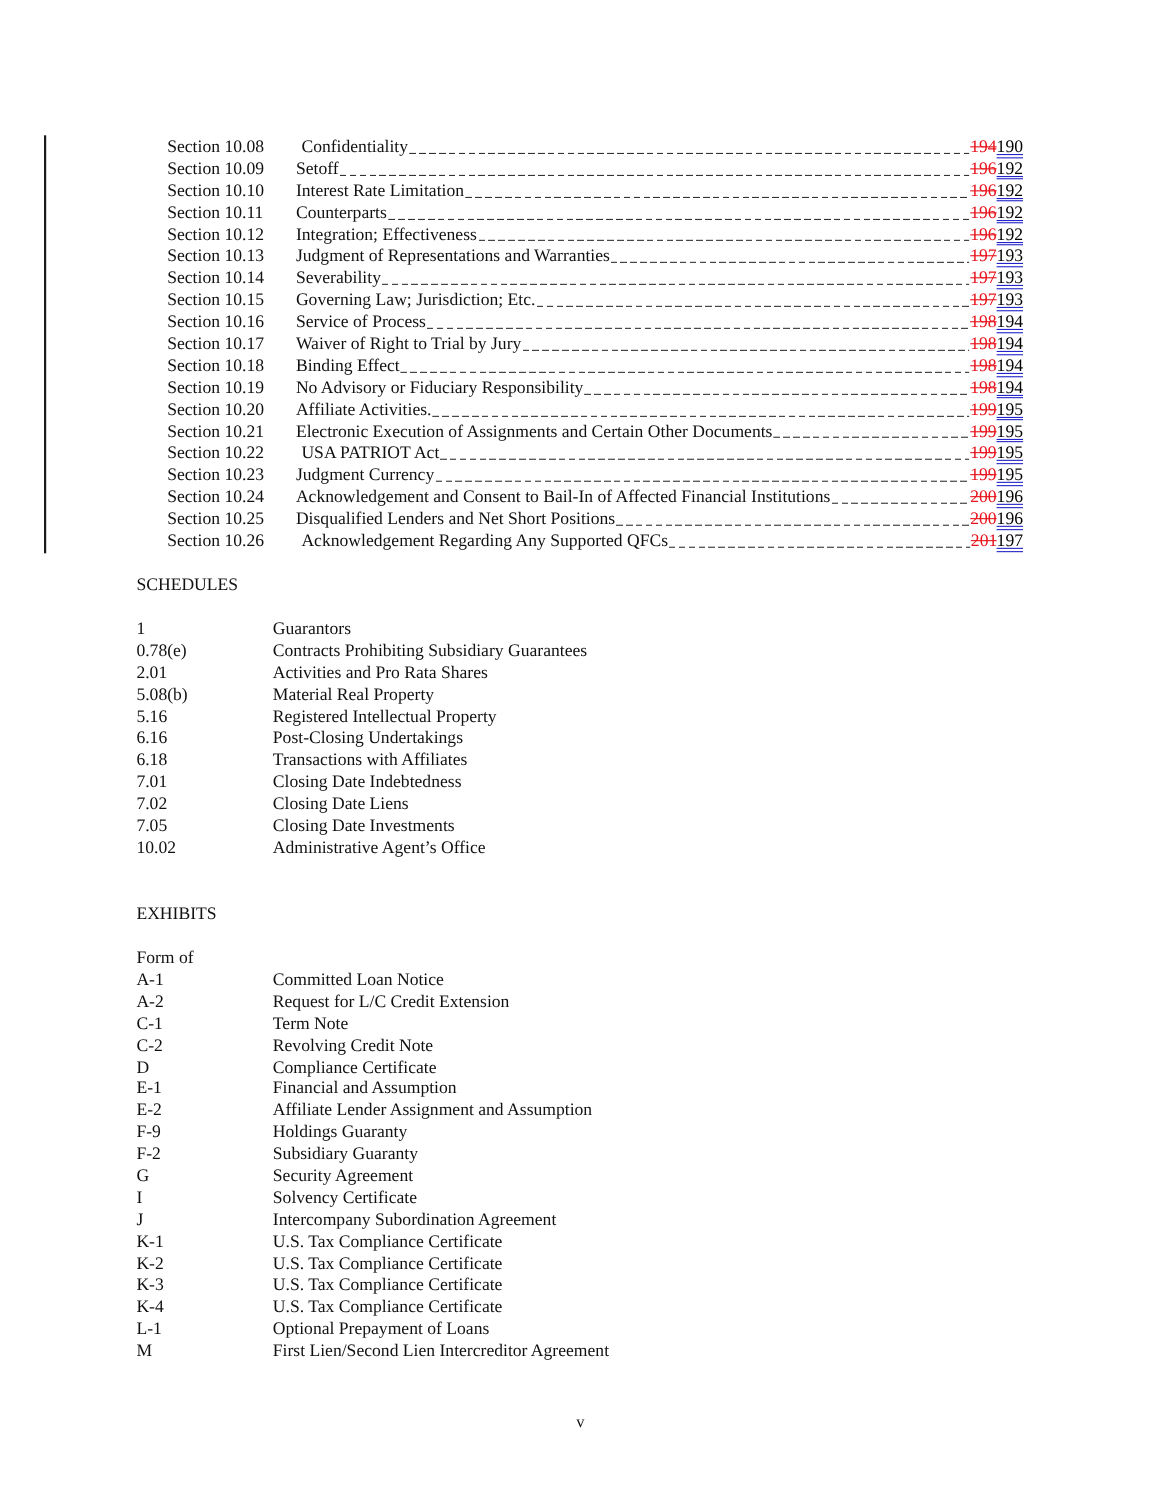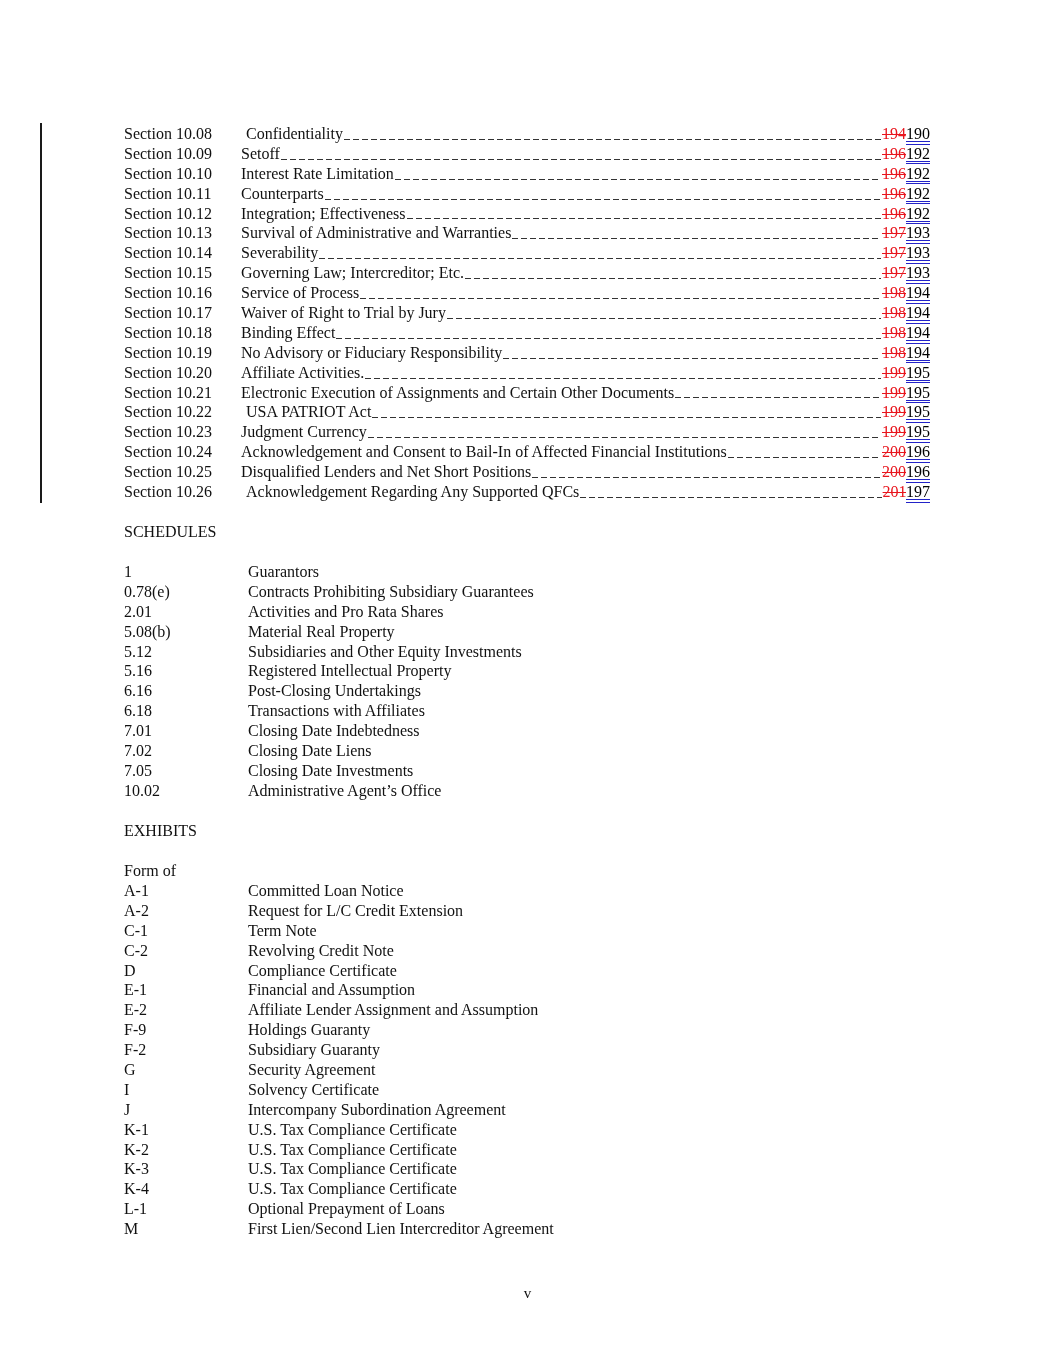--- a/index.html
+++ b/index.html
@@ -33,20 +33,21 @@
     .toc-row {
       display: flex;
       align-items: baseline;
       height: 19.9px;
       line-height: 19.9px;
       white-space: nowrap;
     }
     .toc-num {
       width: 117px;
       flex: 0 0 117px;
+      margin-left: 28px;
     }
     .toc-title {
       flex: 0 0 auto;
     }
     .toc-title.indent {
       padding-left: 5px;
     }
     .toc-leader {
       flex: 1 1 auto;
       overflow: hidden;
@@ -137,33 +138,33 @@
       <span class="toc-pages"><span class="page-old">196</span><span class="page-new">192</span></span>
     </div>
     <div class="toc-row">
       <span class="toc-num">Section 10.12</span>
       <span class="toc-title">Integration; Effectiveness</span>
       <span class="toc-leader"></span>
       <span class="toc-pages"><span class="page-old">196</span><span class="page-new">192</span></span>
     </div>
     <div class="toc-row">
       <span class="toc-num">Section 10.13</span>
-      <span class="toc-title">Survival of Administrative and Warranties</span>
+      <span class="toc-title">Judgment of Representations and Warranties</span>
       <span class="toc-leader"></span>
       <span class="toc-pages"><span class="page-old">197</span><span class="page-new">193</span></span>
     </div>
     <div class="toc-row">
       <span class="toc-num">Section 10.14</span>
       <span class="toc-title">Severability</span>
       <span class="toc-leader"></span>
       <span class="toc-pages"><span class="page-old">197</span><span class="page-new">193</span></span>
     </div>
     <div class="toc-row">
       <span class="toc-num">Section 10.15</span>
-      <span class="toc-title">Governing Law; Intercreditor; Etc.</span>
+      <span class="toc-title">Governing Law; Jurisdiction; Etc.</span>
       <span class="toc-leader"></span>
       <span class="toc-pages"><span class="page-old">197</span><span class="page-new">193</span></span>
     </div>
     <div class="toc-row">
       <span class="toc-num">Section 10.16</span>
       <span class="toc-title">Service of Process</span>
       <span class="toc-leader"></span>
       <span class="toc-pages"><span class="page-old">198</span><span class="page-new">194</span></span>
     </div>
     <div class="toc-row">
@@ -238,24 +239,20 @@
       <span class="list-key">0.78(e)</span>
       <span class="list-val">Contracts Prohibiting Subsidiary Guarantees</span>
     </div>
     <div class="list-row">
       <span class="list-key">2.01</span>
       <span class="list-val">Activities and Pro Rata Shares</span>
     </div>
     <div class="list-row">
       <span class="list-key">5.08(b)</span>
       <span class="list-val">Material Real Property</span>
-    </div>
-    <div class="list-row">
-      <span class="list-key">5.12</span>
-      <span class="list-val">Subsidiaries and Other Equity Investments</span>
     </div>
     <div class="list-row">
       <span class="list-key">5.16</span>
       <span class="list-val">Registered Intellectual Property</span>
     </div>
     <div class="list-row">
       <span class="list-key">6.16</span>
       <span class="list-val">Post-Closing Undertakings</span>
     </div>
     <div class="list-row">

